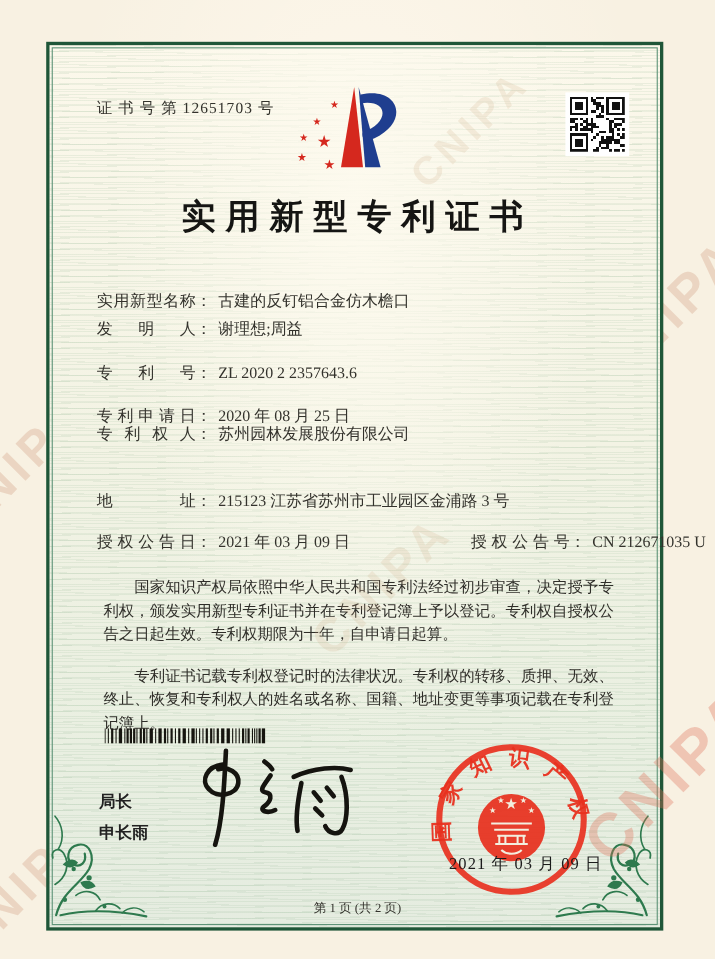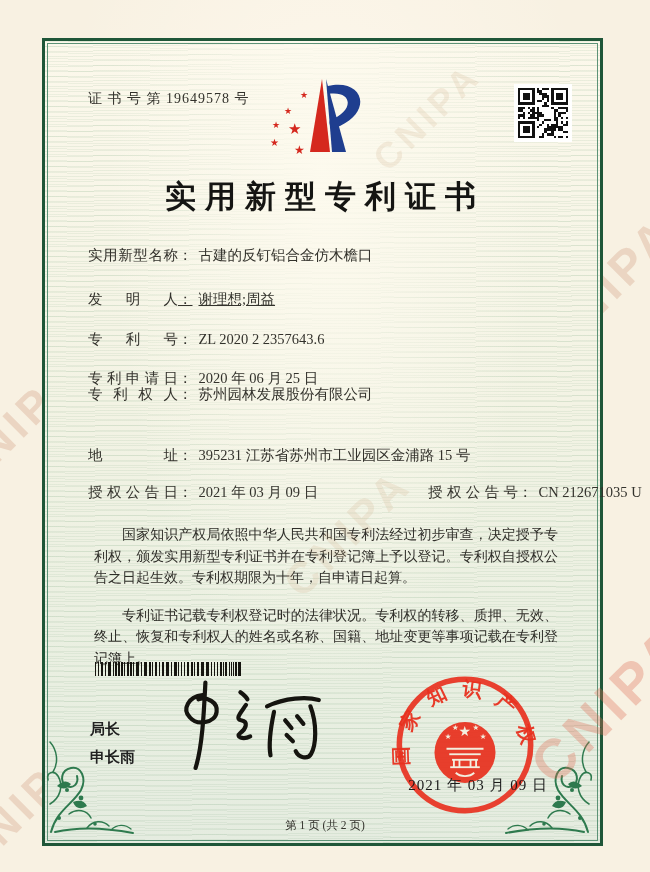--- a/index.html
+++ b/index.html
@@ -101,21 +101,21 @@
         <circle cx="14" cy="92" r="2"></circle>
           <circle cx="50" cy="98" r="1.8"></circle>
         <path d="M28,76 q10,-4 14,4 q-10,6 -14,-4z"></path>
         <path d="M12,60 q8,-8 14,-2 q-6,8 -14,2z"></path>
       </g>
     </g>
   </svg>
 
   <div class="content">
 
-    <div class="certno">证 书 号 第 19649578 号</div>
+    <div class="certno">证 书 号 第 12651703 号</div>
 
     <svg class="logo" width="100" height="84" viewBox="0 0 100 84">
       <polygon points="52,3 60,76 40,76" fill="#d5281e"></polygon>
       <polygon points="56,3 76,76 62,76" fill="#1f3e8f"></polygon>
       <path d="M58,10 C92,2 104,34 70,50 C62,53 58,50 60,44 C84,36 84,14 58,18 Z" fill="#1f3e8f"></path>
       <g fill="#d5281e" font-family="'DejaVu Sans',sans-serif">
         <text x="30" y="22" font-size="9">★</text>
         <text x="14" y="38" font-size="9">★</text>
         <text x="2" y="52" font-size="9">★</text>
         <text x="18" y="58" font-size="15">★</text>
@@ -250,37 +250,37 @@
           <rect x="15" y="1" width="5" height="5" fill="#fff"></rect>
           <rect x="16" y="2" width="3" height="3" fill="#111"></rect>
           <rect x="0" y="14" width="7" height="7" fill="#111"></rect>
           <rect x="1" y="15" width="5" height="5" fill="#fff"></rect>
           <rect x="2" y="16" width="3" height="3" fill="#111"></rect>
         </svg>
     </div>
 
     <div class="title">实用新型专利证书</div>
 
-    <div class="row" style="top:246px;">
+    <div class="row" style="top:264px;">
       <span class="flabel">实用新型名称</span><span>：</span><span class="fvalue">古建的反钉铝合金仿木檐口</span>
     </div>
-    <div class="row" style="top:290px;text-decoration:underline;">
+    <div class="row" style="top:290px;">
       <span class="flabel">发明人</span><span>：</span><span class="fvalue">谢理想;周益</span>
     </div>
     <div class="row" style="top:330px;">
       <span class="flabel">专利号</span><span>：</span><span class="fvalue">ZL 2020 2 2357643.6</span>
     </div>
     <div class="row" style="top:369px;">
-      <span class="flabel">专利申请日</span><span>：</span><span class="fvalue">2020 年 06 月 25 日</span>
+      <span class="flabel">专利申请日</span><span>：</span><span class="fvalue">2020 年 08 月 25 日</span>
     </div>
     <div class="row" style="top:385px;">
       <span class="flabel">专利权人</span><span>：</span><span class="fvalue">苏州园林发展股份有限公司</span>
     </div>
     <div class="row" style="top:446px;">
-      <span class="flabel">地址</span><span>：</span><span class="fvalue">395231 江苏省苏州市工业园区金浦路 15 号</span>
+      <span class="flabel">地址</span><span>：</span><span class="fvalue">215123 江苏省苏州市工业园区金浦路 3 号</span>
     </div>
     <div class="row" style="top:483px;">
       <span class="flabel">授权公告日</span><span>：</span><span class="fvalue">2021 年 03 月 09 日</span>
       <span class="grant2">
         <span class="flabel">授权公告号</span><span>：</span><span class="fvalue">CN 212671035 U</span>
       </span>
     </div>
 
     <div class="paras">
       <p>国家知识产权局依照中华人民共和国专利法经过初步审查，决定授予专利权，颁发实用新型专利证书并在专利登记簿上予以登记。专利权自授权公告之日起生效。专利权期限为十年，自申请日起算。</p>

